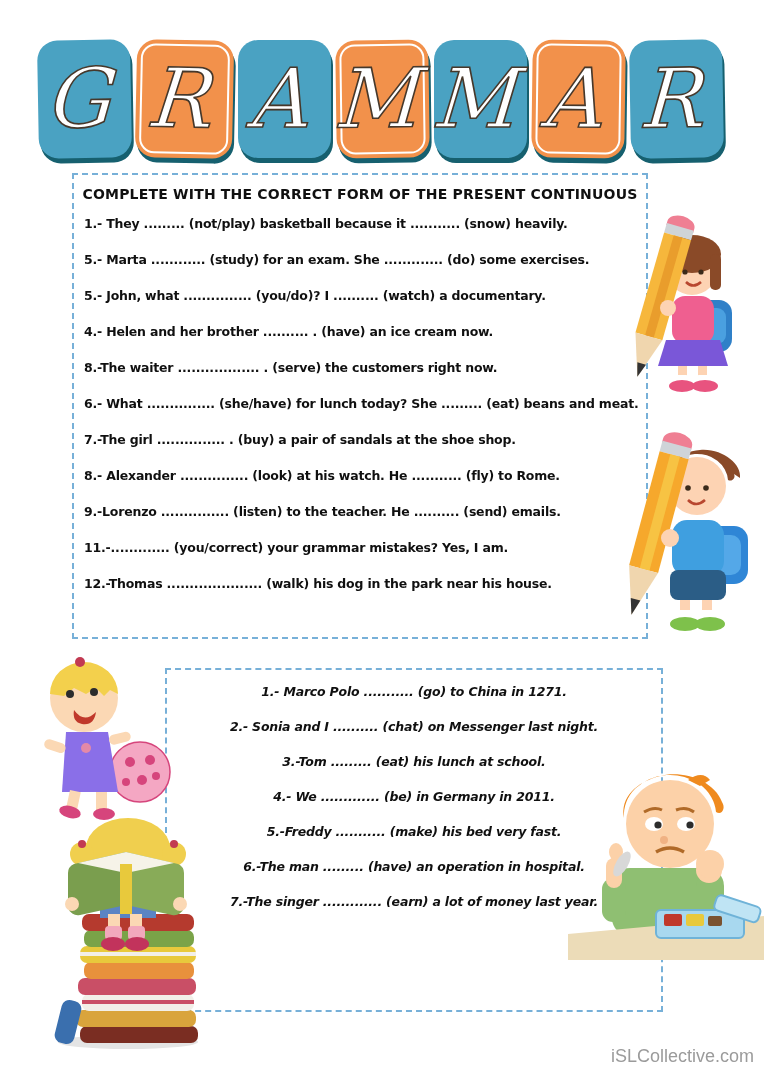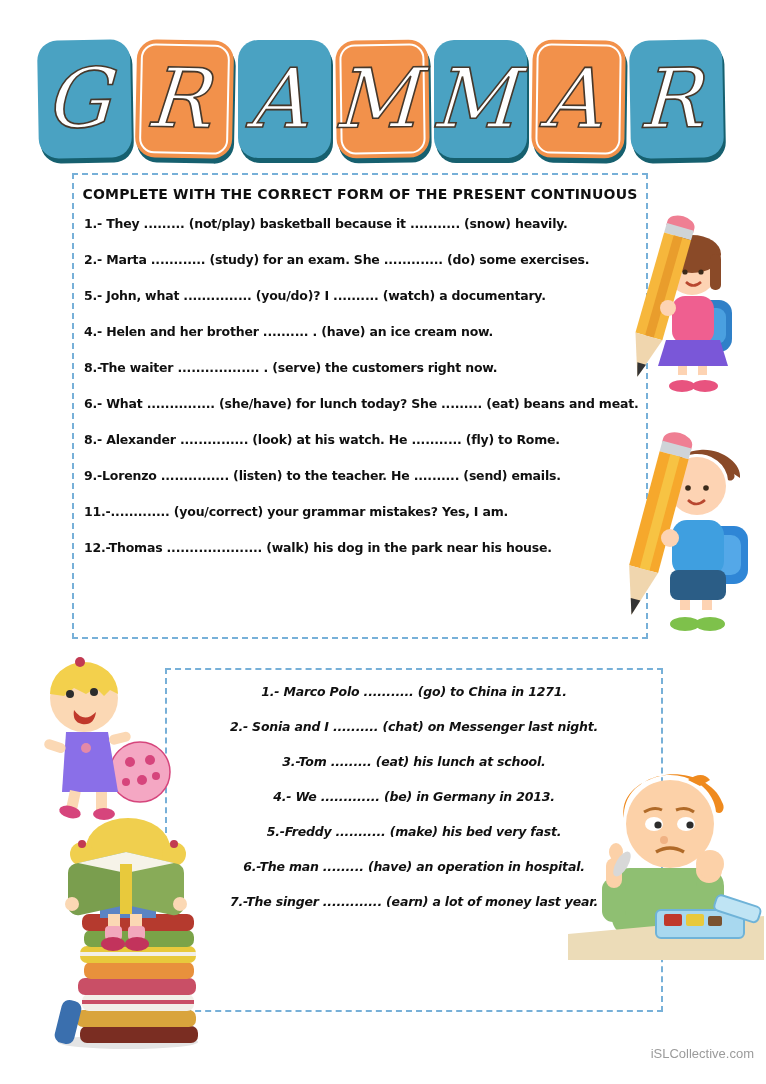--- a/index.html
+++ b/index.html
@@ -53,21 +53,21 @@
   
   .clip{position:absolute;}
   #clip-girl-pencil{left:608px;top:212px;width:140px;height:182px;}
   #clip-boy-pencil{left:596px;top:422px;width:168px;height:212px;}
   #clip-toddler-ball{left:22px;top:650px;width:156px;height:172px;}
   #clip-girl-books{left:38px;top:812px;width:168px;height:238px;}
   #clip-sad-boy{left:568px;top:742px;width:196px;height:218px;}
   
   .watermark{
     position:absolute;right:12px;top:1046px;
-    font-family:"Liberation Sans",sans-serif;font-size:13px;color:#9b9b9b;
+    font-family:"Liberation Sans",sans-serif;font-size:18px;color:#9b9b9b;
   }
 </style>
 </head>
 <body>
 
 <div class="tiles">
   <div class="tile teal">
       <span class="letter">G</span>
     </div>
   <div class="tile orange">
@@ -87,38 +87,39 @@
     </div>
   <div class="tile teal">
       <span class="letter">R</span>
     </div>
 </div>
 
 <div class="ex-box" id="box-pc">
   <div class="box-header">COMPLETE WITH THE CORRECT FORM OF THE PRESENT CONTINUOUS</div>
   <div class="items">
     <div class="item">1.- They ......... (not/play) basketball because it ........... (snow) heavily.</div>
-    <div class="item">2.- Marta ............ (study) for an exam. She ............. (do) some exercises.</div>
+    <div class="item">5.- Marta ............ (study) for an exam. She ............. (do) some exercises.</div>
     <div class="item">5.- John, what ............... (you/do)?  I .......... (watch) a documentary.</div>
     <div class="item">4.- Helen and her brother .......... . (have) an ice cream now.</div>
     <div class="item">8.-The waiter .................. . (serve) the customers right now.</div>
     <div class="item">6.- What ............... (she/have) for lunch today? She ......... (eat) beans and meat.</div>
+    <div class="item">7.-The girl ............... . (buy) a pair of sandals at the shoe shop.</div>
     <div class="item">8.- Alexander ............... (look) at his watch. He ........... (fly) to Rome.</div>
     <div class="item">9.-Lorenzo  ............... (listen) to the teacher. He .......... (send) emails.</div>
     <div class="item">11.-............. (you/correct) your grammar mistakes? Yes, I am.</div>
     <div class="item">12.-Thomas ..................... (walk) his dog in the park near his house.</div>
   </div>
 </div>
 
 <div class="ex-box" id="box-ps">
   <div class="items">
     <div class="item">1.- Marco Polo ........... (go) to China in 1271.</div>
     <div class="item">2.- Sonia and I .......... (chat) on Messenger last night.</div>
     <div class="item">3.-Tom ......... (eat) his lunch at school.</div>
-    <div class="item">4.- We ............. (be) in Germany in 2013.</div>
+    <div class="item">4.- We ............. (be) in Germany in 2011.</div>
     <div class="item">5.-Freddy ........... (make) his bed very fast.</div>
     <div class="item">6.-The man ......... (have) an operation in hospital.</div>
     <div class="item">7.-The singer ............. (earn) a lot of money last year.</div>
   </div>
 </div>
 
 <div class="clip" id="clip-girl-pencil">
   <svg width="140" height="182" viewBox="0 0 140 182">
     <rect x="86" y="88" width="38" height="52" rx="13" fill="#2f80c8"></rect>
     <rect x="92" y="96" width="26" height="36" rx="9" fill="#4aa0e0"></rect>

